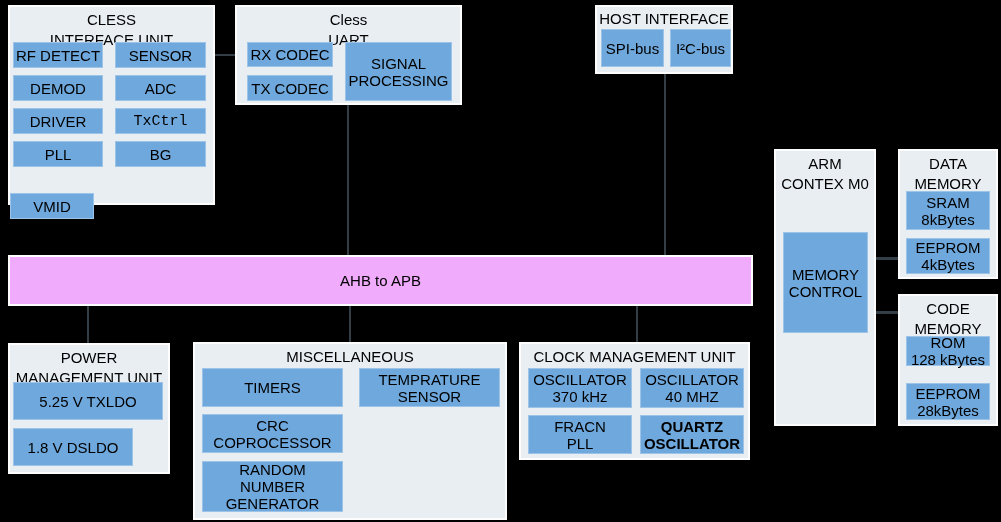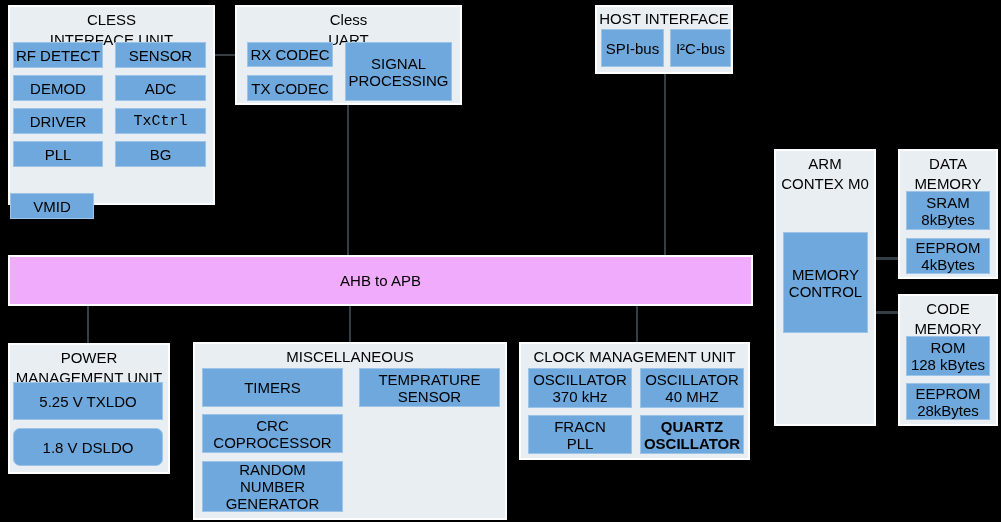--- a/index.html
+++ b/index.html
@@ -75,31 +75,31 @@
 MEMORY</div>
     <div class="block" style="left:6px; top:40px; width:84px; height:39px;">SRAM
 8kBytes</div>
     <div class="block" style="left:6px; top:87px; width:84px; height:36px;">EEPROM
 4kBytes</div>
   </div>
 
   <div class="container" style="left:898px; top:294px; width:100px; height:132px;">
     <div class="title">CODE
 MEMORY</div>
-    <div class="block" style="left:6px; top:40px; width:84px; height:40px;">ROM
+    <div class="block" style="left:6px; top:40px; width:84px; height:30px;">ROM
 128 kBytes</div>
     <div class="block" style="left:6px; top:87px; width:84px; height:37px;">EEPROM
 28kBytes</div>
   </div>
 
   <div class="container" style="left:8px; top:343px; width:162px; height:131px;">
     <div class="title">POWER
 MANAGEMENT UNIT</div>
     <div class="block" style="left:3px; top:37px; width:150px; height:38px;">5.25 V TXLDO</div>
-    <div class="block" style="left:3px; top:83px; width:150px; height:38px;border-radius:7px;">1.8 V DSLDO</div>
+    <div class="block" style="left:3px; top:83px; width:120px; height:38px;">1.8 V DSLDO</div>
   </div>
 
   <div class="container" style="left:193px; top:342px; width:314px; height:178px;">
     <div class="title">MISCELLANEOUS</div>
     <div class="block" style="left:7px;   top:24px;  width:141px; height:39px;">TIMERS</div>
     <div class="block" style="left:164px; top:24px;  width:141px; height:39px;">TEMPRATURE
 SENSOR</div>
     <div class="block" style="left:7px;   top:70px;  width:141px; height:39px;">CRC
 COPROCESSOR</div>
     <div class="block" style="left:7px;   top:117px; width:141px; height:51px;">RANDOM

